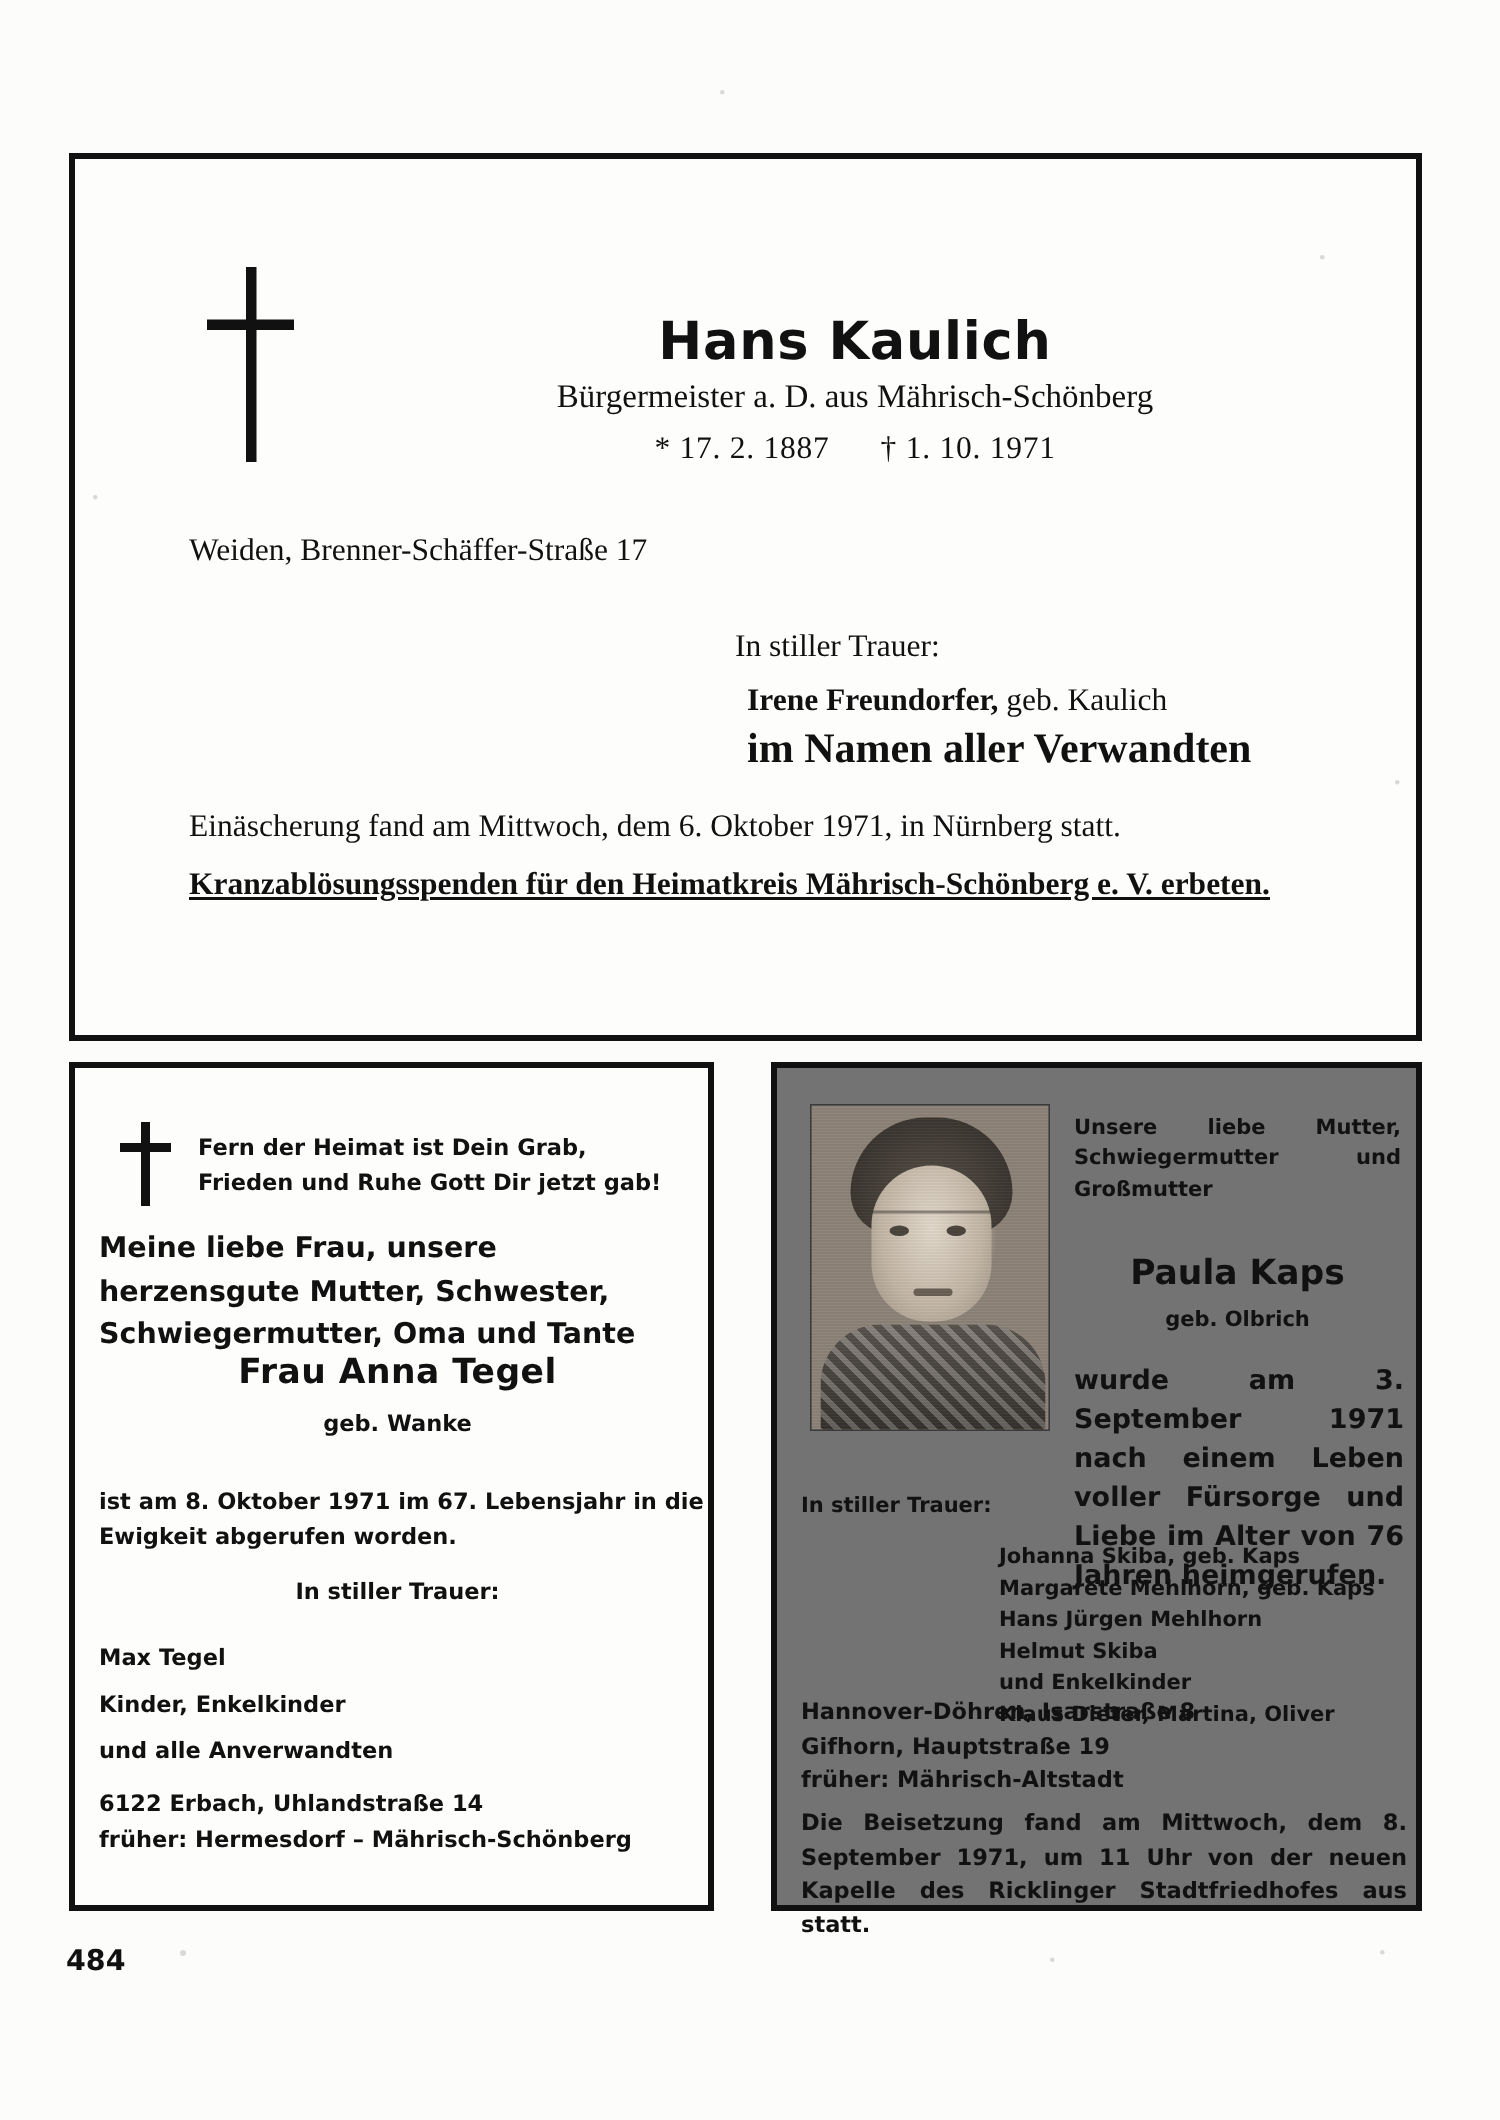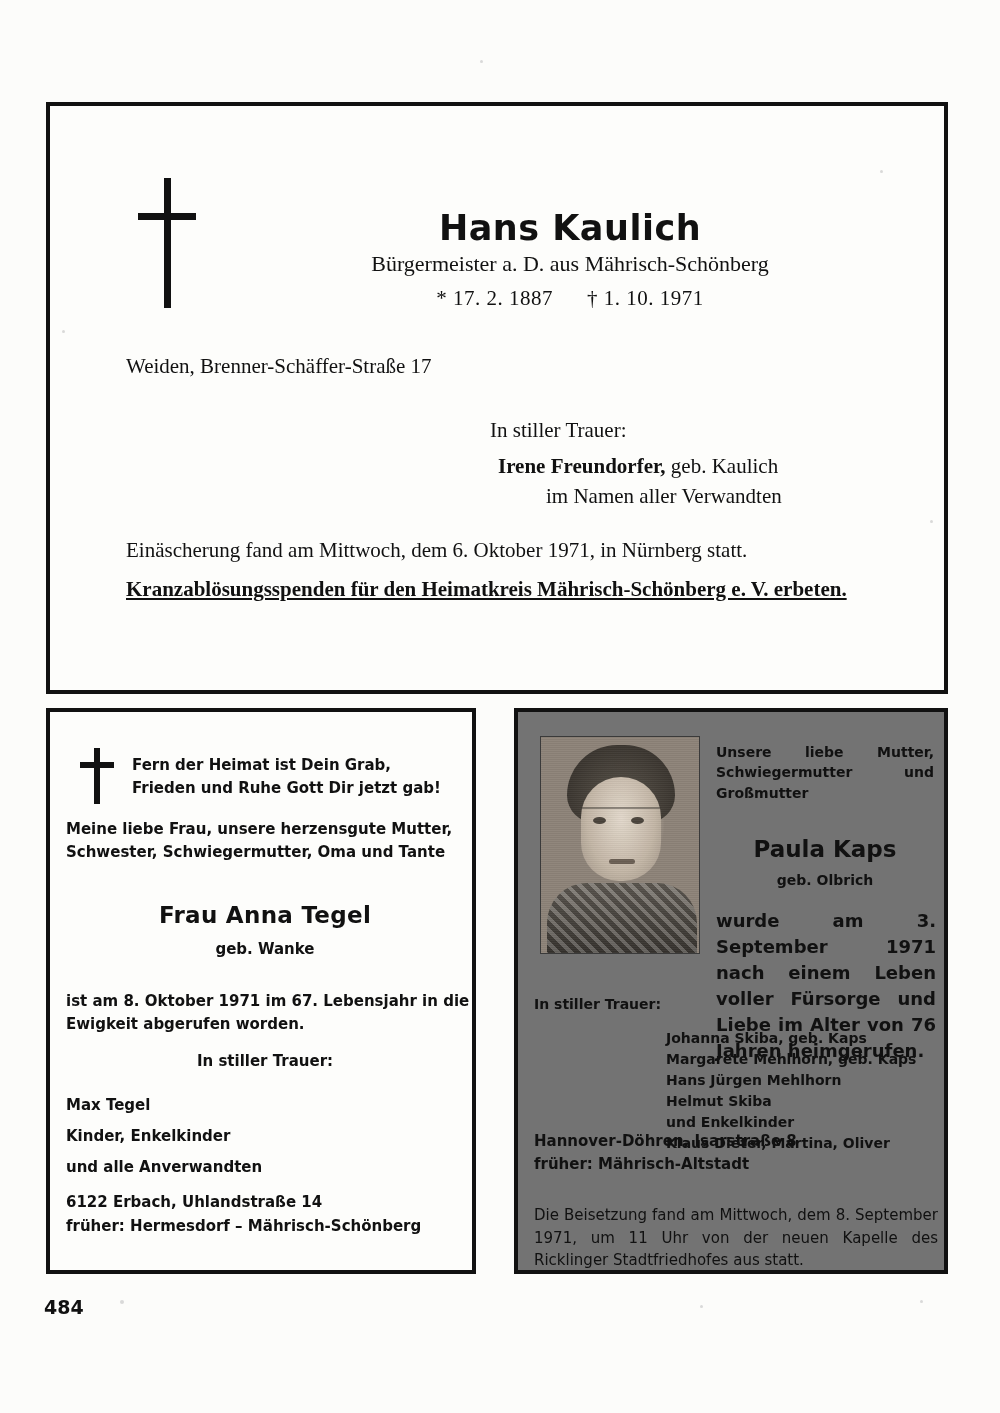--- a/index.html
+++ b/index.html
@@ -102,23 +102,22 @@
     position: absolute;
     left: 448px;
     top: 348px;
     font-size: 21px;
   }
   .top-mourner-1 b { font-weight: bold; }
   .top-mourner-2 {
     position: absolute;
     left: 448px;
     top: 378px;
-    font-size: 21px;
-    font-weight: normal;
-    margin-left: 48px;
+    font-size: 28px;
+    font-weight: bold;
   }
   .top-crem {
     position: absolute;
     left: 76px;
     top: 432px;
     font-size: 21px;
   }
   .top-donate {
     position: absolute;
     left: 76px;
@@ -169,21 +168,21 @@
     width: 320px;
     font-size: 15px;
     font-weight: bold;
     line-height: 1.5;
   }
   .l-intro {
     position: absolute;
     left: 16px;
     top: 106px;
     width: 400px;
-    font-size: 15px;
+    font-size: 19px;
     font-weight: bold;
     line-height: 1.5;
   }
   .l-name {
     position: absolute;
     left: 16px;
     top: 190px;
     width: 398px;
     text-align: center;
     font-size: 23px;
@@ -376,21 +375,21 @@
     font-size: 15px;
     font-weight: bold;
     line-height: 1.5;
   }
   .r-footer {
     position: absolute;
     left: 16px;
     top: 492px;
     width: 404px;
     font-size: 15px;
-    font-weight: normal;
+    font-weight: bold;
     line-height: 1.5;
     text-align: justify;
   }
 
   .page-number {
     position: absolute;
     left: 44px;
     top: 1296px;
     font-family: "DejaVu Sans", sans-serif;
     font-size: 19px;
@@ -472,20 +471,21 @@
     <div class="r-mourners">
       <div>Johanna Skiba, geb. Kaps</div>
       <div>Margarete Mehlhorn, geb. Kaps</div>
       <div>Hans Jürgen Mehlhorn</div>
       <div>Helmut Skiba</div>
       <div>und Enkelkinder</div>
       <div>Klaus Dieter, Martina, Oliver</div>
     </div>
     <div class="r-addresses">
       <div>Hannover-Döhren, Isarstraße 8</div>
+      <div>Gifhorn, Hauptstraße 19</div>
       <div>früher: Mährisch-Altstadt</div>
     </div>
     <div class="r-footer">Die Beisetzung fand am Mittwoch, dem 8. September 1971, um 11 Uhr von der neuen Kapelle des Ricklinger Stadtfriedhofes aus statt.</div>
   </div>
 
   <div class="page-number">484</div>
 
   <div class="speckle" style="left:62px;top:330px;"></div>
   <div class="speckle" style="left:880px;top:170px;"></div>
   <div class="speckle" style="left:930px;top:520px;"></div>

